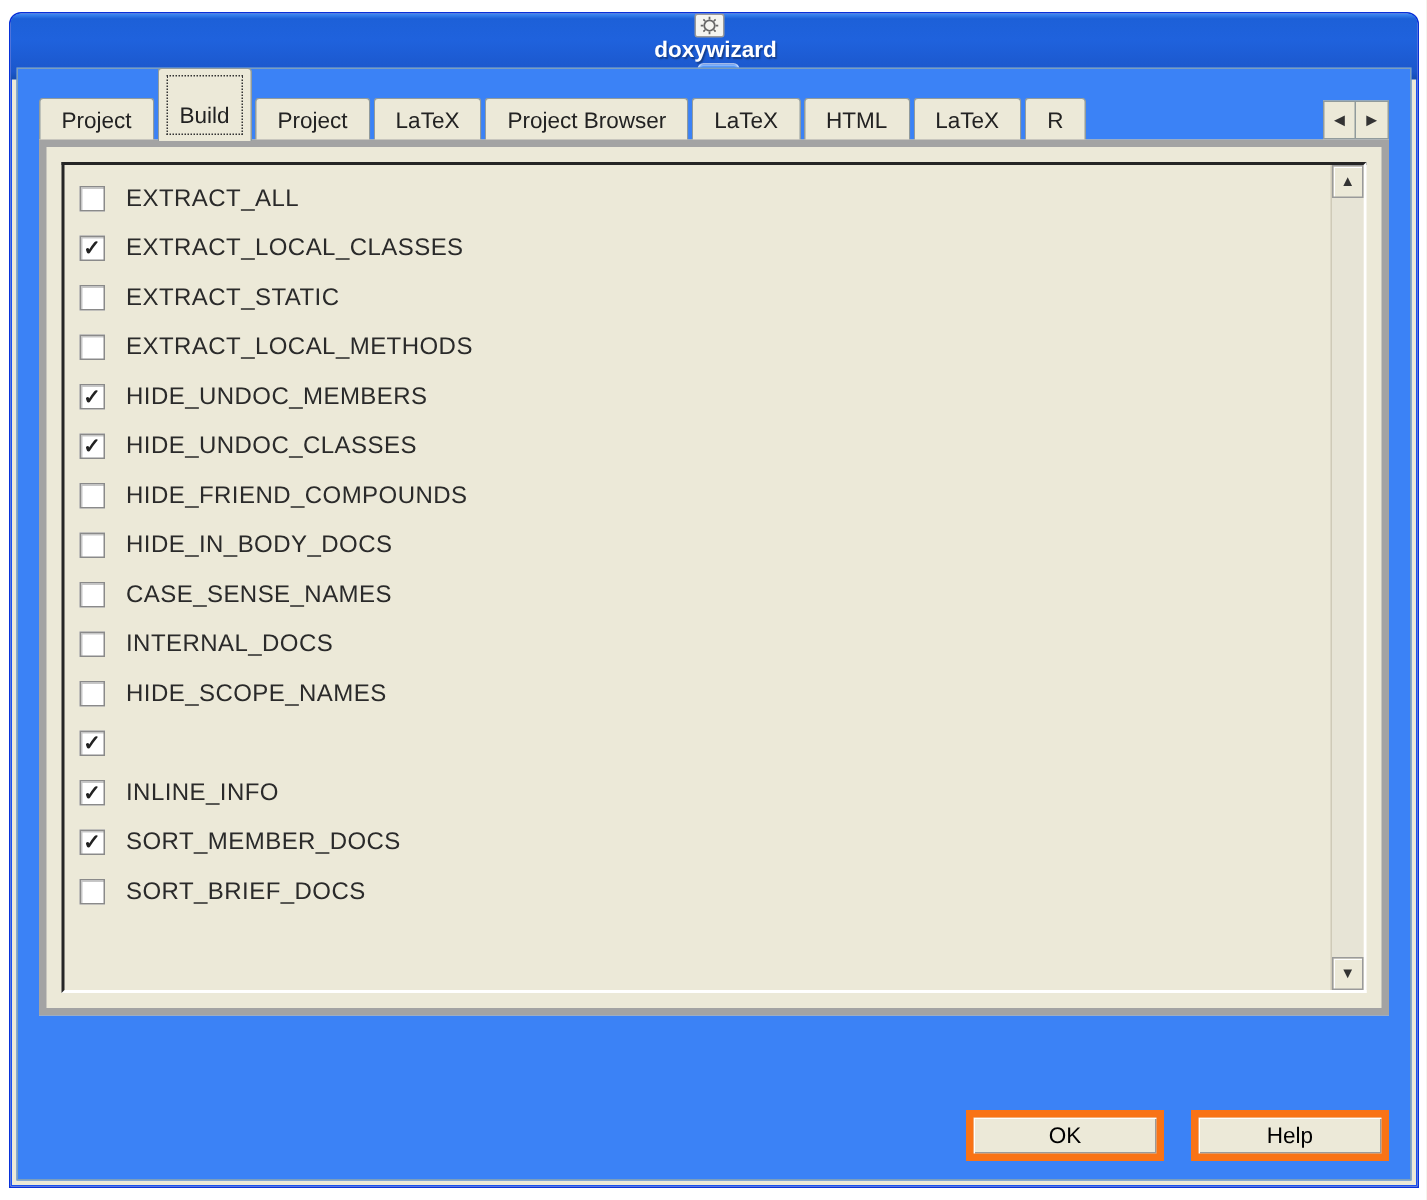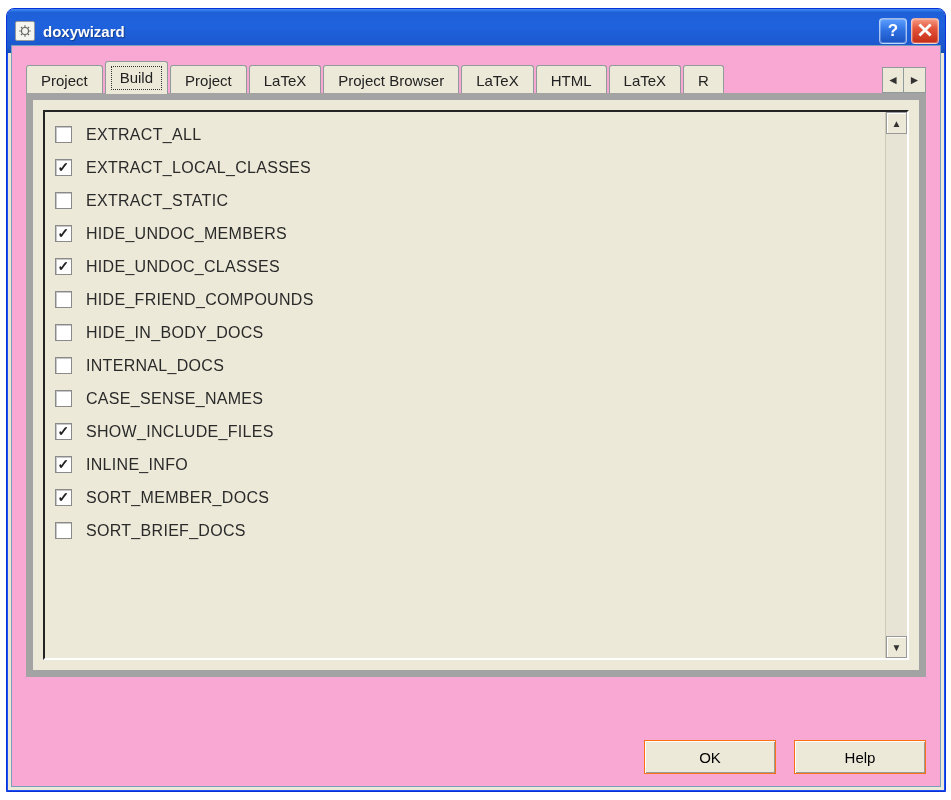--- a/index.html
+++ b/index.html
@@ -30,20 +30,21 @@
     background: linear-gradient(to bottom,
       #3f8cf3 0%,
       #1d60d8 8%,
       #1f62dd 40%,
       #1b57cc 88%,
       #134db2 100%);
     display: flex;
     align-items: center;
     padding: 0 6px 0 8px;
     color: #fff;
+    flex-direction: column;
   }
   .titlebar .app-icon {
     width: 20px;
     height: 20px;
     margin-right: 8px;
     background: #f4f4f0;
     border: 1px solid #9a9a9a;
     border-radius: 2px;
     display: flex;
     align-items: center;
@@ -76,21 +77,21 @@
   }
   .tb-close {
     background: linear-gradient(to bottom,#f59a82 0%, #e2543b 40%, #c52d15 100%);
     color: #fff;
   }
   .tb-close svg { width: 14px; height: 14px; }
 
   .client {
     position: absolute;
     left: 4px; right: 4px; top: 36px; bottom: 4px;
-    background: #f9a8d4;
+    background: #3b82f6;
     border: 1px solid #7b9ebd;
     padding: 16px 14px 14px 14px;
   }
 
   .tabstrip {
     display: flex;
     align-items: flex-end;
     height: 32px;
     position: relative;
   }
@@ -105,21 +106,21 @@
     color: #222;
     position: relative;
     top: 1px;
     white-space: nowrap;
     cursor: default;
   }
   .tab.active {
     background: #ece9d8;
     font-weight: normal;
     top: 0;
-    padding-top: 7px;
+    padding-top: 23px;
     padding-bottom: 8px;
     z-index: 2;
   }
   .tab.active .focus-rect {
     border: 1px dotted #333;
     position: absolute;
     left: 5px; right: 5px; top: 4px; bottom: 4px;
     pointer-events: none;
   }
   .tab-scroll {
@@ -136,21 +137,21 @@
     display: flex;
     align-items: center;
     justify-content: center;
     font-size: 12px;
     color: #333;
     cursor: default;
   }
   .tab-scroll .arrow-btn + .arrow-btn { border-left: none; }
 
   .tab-page {
-    border: 7px solid #a3a3a3;
+    border: 5px solid #a3a3a3;
     background: #ece9d8;
     height: 584px;
     position: relative;
     z-index: 1;
     margin-top: -1px;
   }
 
   .list-frame {
     position: absolute;
     left: 10px; right: 10px; top: 10px; bottom: 10px;
@@ -226,21 +227,21 @@
     position: absolute;
     right: 14px;
     bottom: 12px;
     display: flex;
     gap: 18px;
   }
   .push-btn {
     min-width: 132px;
     height: 34px;
     background: #ece9d8;
-    border: 1px solid #f97316;
+    border: 5px solid #f97316;
     box-shadow: inset 1px 1px 0 #fff, inset -1px -1px 0 #9a9a9a;
     font-size: 15px;
     display: flex;
     align-items: center;
     justify-content: center;
     cursor: default;
   }
 </style>
 </head>
 <body>
@@ -298,46 +299,53 @@
             </div>
             <div class="option-row">
               <span class="checkbox checked"></span>
               <span class="option-label">EXTRACT_LOCAL_CLASSES</span>
             </div>
             <div class="option-row">
               <span class="checkbox"></span>
               <span class="option-label">EXTRACT_STATIC</span>
             </div>
             <div class="option-row">
+              <span class="checkbox"></span>
+              <span class="option-label">EXTRACT_LOCAL_METHODS</span>
+            </div>
+            <div class="option-row">
               <span class="checkbox checked"></span>
               <span class="option-label">HIDE_UNDOC_MEMBERS</span>
             </div>
             <div class="option-row">
               <span class="checkbox checked"></span>
               <span class="option-label">HIDE_UNDOC_CLASSES</span>
             </div>
             <div class="option-row">
               <span class="checkbox"></span>
               <span class="option-label">HIDE_FRIEND_COMPOUNDS</span>
             </div>
             <div class="option-row">
               <span class="checkbox"></span>
               <span class="option-label">HIDE_IN_BODY_DOCS</span>
             </div>
             <div class="option-row">
               <span class="checkbox"></span>
+              <span class="option-label">CASE_SENSE_NAMES</span>
+            </div>
+            <div class="option-row">
+              <span class="checkbox"></span>
               <span class="option-label">INTERNAL_DOCS</span>
             </div>
             <div class="option-row">
               <span class="checkbox"></span>
-              <span class="option-label">CASE_SENSE_NAMES</span>
-            </div>
-            <div class="option-row">
-              <span class="checkbox checked"></span>
-              <span class="option-label">SHOW_INCLUDE_FILES</span>
+              <span class="option-label">HIDE_SCOPE_NAMES</span>
+            </div>
+            <div class="option-row">
+              <span class="checkbox checked"></span>
             </div>
             <div class="option-row">
               <span class="checkbox checked"></span>
               <span class="option-label">INLINE_INFO</span>
             </div>
             <div class="option-row">
               <span class="checkbox checked"></span>
               <span class="option-label">SORT_MEMBER_DOCS</span>
             </div>
             <div class="option-row">

